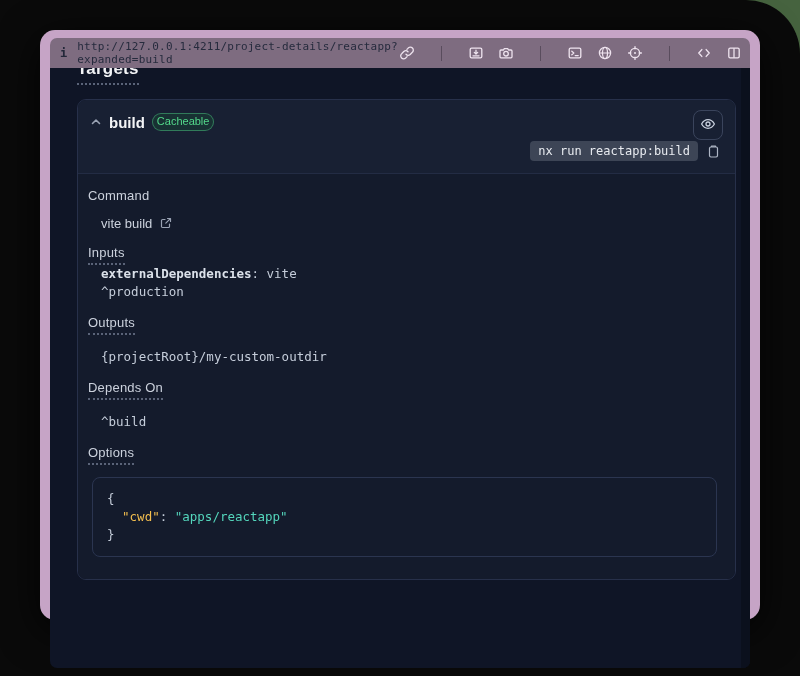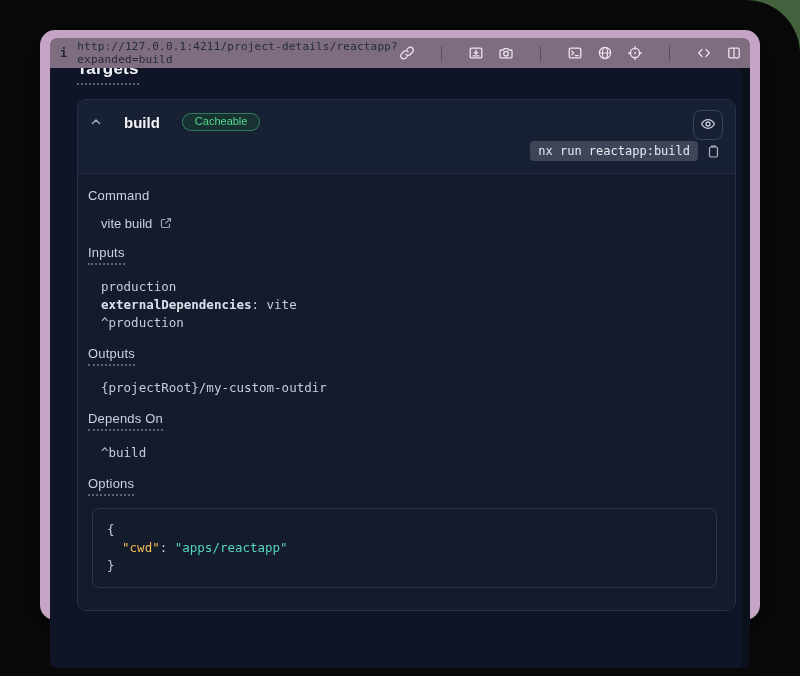--- a/index.html
+++ b/index.html
@@ -30,26 +30,26 @@
   .viewport { position:relative; height:600px; background:#0f1526; border-radius:0 0 7px 7px;
               overflow:hidden; padding:0 14px 0 27px; }
   .scroll-gutter { position:absolute; top:0; right:0; bottom:0; width:9px; background:#0b101d; }
 
   h2.targets { margin-top:-9px; font-size:17px; font-weight:700; color:#f3f4f6;
                width:max-content; padding-bottom:4px; border-bottom:2px dotted #5a6378; letter-spacing:.2px; }
 
   
   .card { border:1px solid #27304a; border-radius:9px; margin-top:14px; overflow:hidden; }
   .card-header { background:#182033; padding:11px 14px 11px 12px; position:relative; }
-  .hdr-row1 { display:flex; align-items:center; gap:22px; height:22px; }
+  .hdr-row1 { display:flex; align-items:center; gap:7px; height:22px; }
   .chev { width:12px; height:12px; color:#9aa3b4; flex:0 0 auto; }
   .chev svg { width:12px; height:12px; display:block; }
   .t-name { font-size:15px; font-weight:700; color:#f3f4f6; }
   .badge { font-size:11px; color:#53d88a; border:1px solid rgba(83,216,138,.45); background:rgba(22,101,52,.25);
-           border-radius:999px; padding:2px 12px 3px; line-height:1; }
+           border-radius:999px; padding:2px 4px 3px; line-height:1; }
   .eye-btn { position:absolute; top:10px; right:12px; width:30px; height:30px; border:1px solid #3a445c;
              border-radius:8px; display:flex; align-items:center; justify-content:center; color:#c7cfdd;
              background:transparent; cursor:pointer; }
   .eye-btn svg { width:16px; height:16px; }
   .hdr-row2 { display:flex; align-items:center; margin-top:7px; height:22px; }
   .created-by { font-size:12px; font-style:italic; color:#98a1b3; }
   .hdr-right { margin-left:auto; display:flex; align-items:center; gap:8px; }
   .code-chip { font-family:"DejaVu Sans Mono", monospace; font-size:12px; color:#e8ebf0;
                background:#3d4556; border-radius:4px; padding:3px 8px; }
   .copy-icon { width:15px; height:15px; color:#aeb6c5; cursor:pointer; }
@@ -185,21 +185,20 @@
           <span class="cmd-text">vite build</span>
           <span class="ext-icon">
             <svg viewBox="0 0 14 14" fill="none" stroke="currentColor" stroke-width="1.2" stroke-linecap="round" stroke-linejoin="round">
               <path d="M6 3.5H3.6A1.1 1.1 0 0 0 2.5 4.6v5.8a1.1 1.1 0 0 0 1.1 1.1h5.8a1.1 1.1 0 0 0 1.1-1.1V8"></path>
               <path d="M8.5 2.5h3v3M11.3 2.7 6.8 7.2"></path>
             </svg>
           </span>
         </div>
 
         <h3 class="sec-h dotted">Inputs</h3>
-        <div class="mono-val mt14">production</div>
         <div class="mono-val"><b>externalDependencies</b><span>: vite</span></div>
         <div class="mono-val">^production</div>
 
         <h3 class="sec-h dotted">Outputs</h3>
         <div class="mono-val mt14">{projectRoot}/my-custom-outdir</div>
 
         <h3 class="sec-h dotted">Depends On</h3>
         <div class="mono-val mt14">^build</div>
 
         <h3 class="sec-h dotted">Options</h3>

